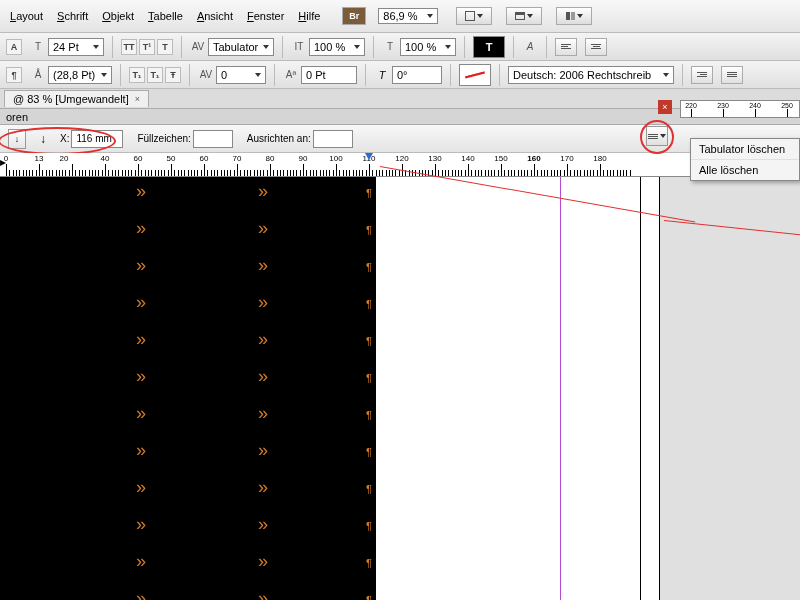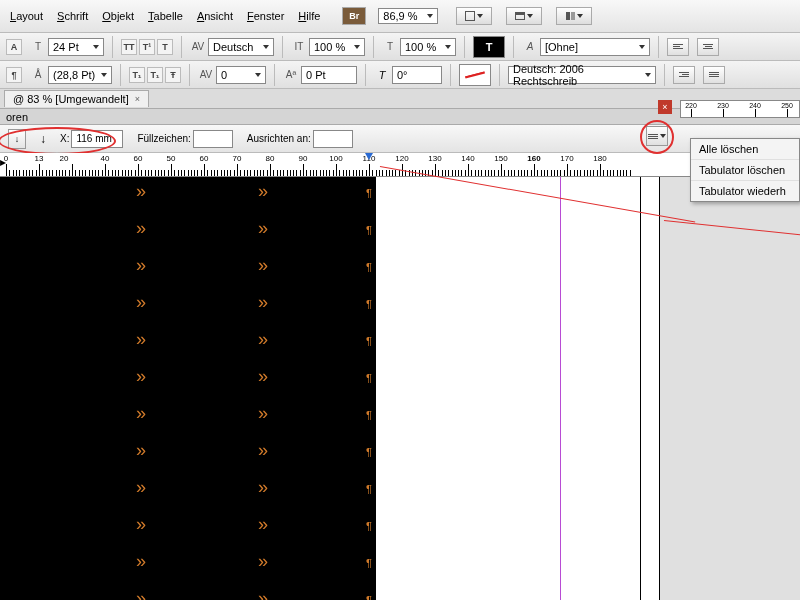--- a/index.html
+++ b/index.html
@@ -119,21 +119,21 @@
   <div class="vsep"></div>
   <div class="fld">
       <div class="tt-icon">TT</div>
       <div class="tt-icon">T¹</div>
       <div class="tt-icon">T</div>
     </div>
   <div class="vsep"></div>
   <div class="fld">
       <span class="icon">AV</span>
       <div class="ddl" style="width:66px">
-        <span>Deutsch</span>
+        <span>Tabulator</span>
         <span class="tri"></span>
       </div>
     </div>
   <div class="vsep"></div>
   <div class="fld">
       <span class="icon">IT</span>
       <div class="ddl" style="width:56px">
         <span>100 %</span>
         <span class="tri"></span>
       </div>
@@ -146,24 +146,20 @@
         <span class="tri"></span>
       </div>
     </div>
   <div class="vsep"></div>
   <div class="sw black">
       <span style="color:#fff;font-weight:bold">T</span>
     </div>
   <div class="vsep"></div>
   <div class="fld">
       <span class="icon" style="font-style:italic">A</span>
-      <div class="ddl" style="width:110px">
-        <span>[Ohne]</span>
-        <span class="tri"></span>
-      </div>
     </div>
   <div class="vsep"></div>
   <div class="parabtn">
       <div class="ln">
         <span></span>
         <span style="width:7px"></span>
         <span></span>
       </div>
     </div>
   <div class="parabtn">
@@ -213,21 +209,21 @@
         <i>T</i>
       </span>
       <div class="ddl" style="width:50px">
         <span>0°</span>
       </div>
     </div>
   <div class="vsep"></div>
   <div class="sw line"></div>
   <div class="vsep"></div>
   <div class="fld">
-      <div class="ddl" style="width:148px">
+      <div class="ddl" style="width:166px">
         <span>Deutsch: 2006 Rechtschreib</span>
         <span class="tri"></span>
       </div>
     </div>
   <div class="vsep"></div>
   <div class="parabtn">
       <div class="ln" style="align-items:flex-end">
         <span></span>
         <span style="width:7px"></span>
         <span></span>
@@ -510,23 +506,22 @@
     <div class="l" style="left: 10px;">220</div>
     <div class="t" style="left: 42px; height: 8px;"></div>
     <div class="l" style="left: 42px;">230</div>
     <div class="t" style="left: 74px; height: 8px;"></div>
     <div class="l" style="left: 74px;">240</div>
     <div class="t" style="left: 106px; height: 8px;"></div>
     <div class="l" style="left: 106px;">250</div>
   </div>
 
 <div class="ctx-menu" id="ctxmenu">
+    <div class="mi">Tabulator löschen</div>
     <div class="mi">Alle löschen</div>
-    <div class="mi">Tabulator löschen</div>
-    <div class="mi">Tabulator wiederh</div>
   </div>
 
 <div class="redline" style="left:380px;top:166px;width:320px;transform:rotate(10deg)"></div>
 <div class="redline" style="left:664px;top:220px;width:140px;transform:rotate(6deg)"></div>
 
 <div class="doc-area">
   <div class="page">
     <div class="guide v1"></div>
     <div class="guide v2"></div>
     <div class="textcol" id="textcol">

